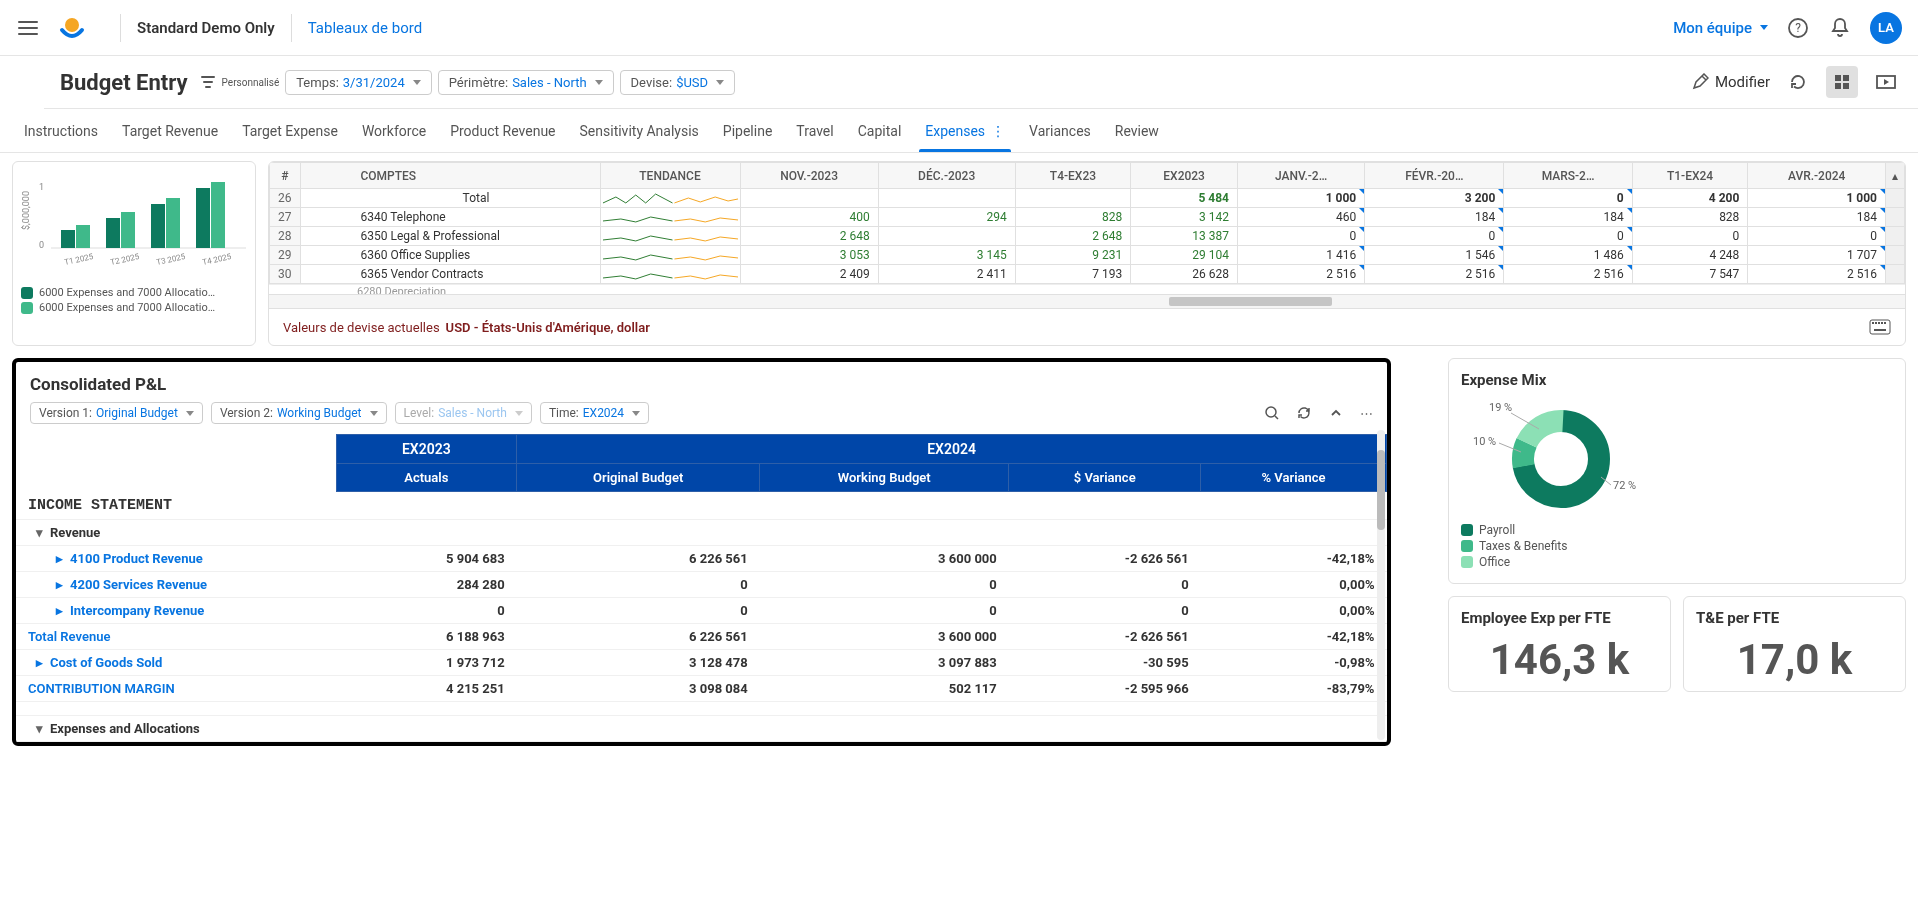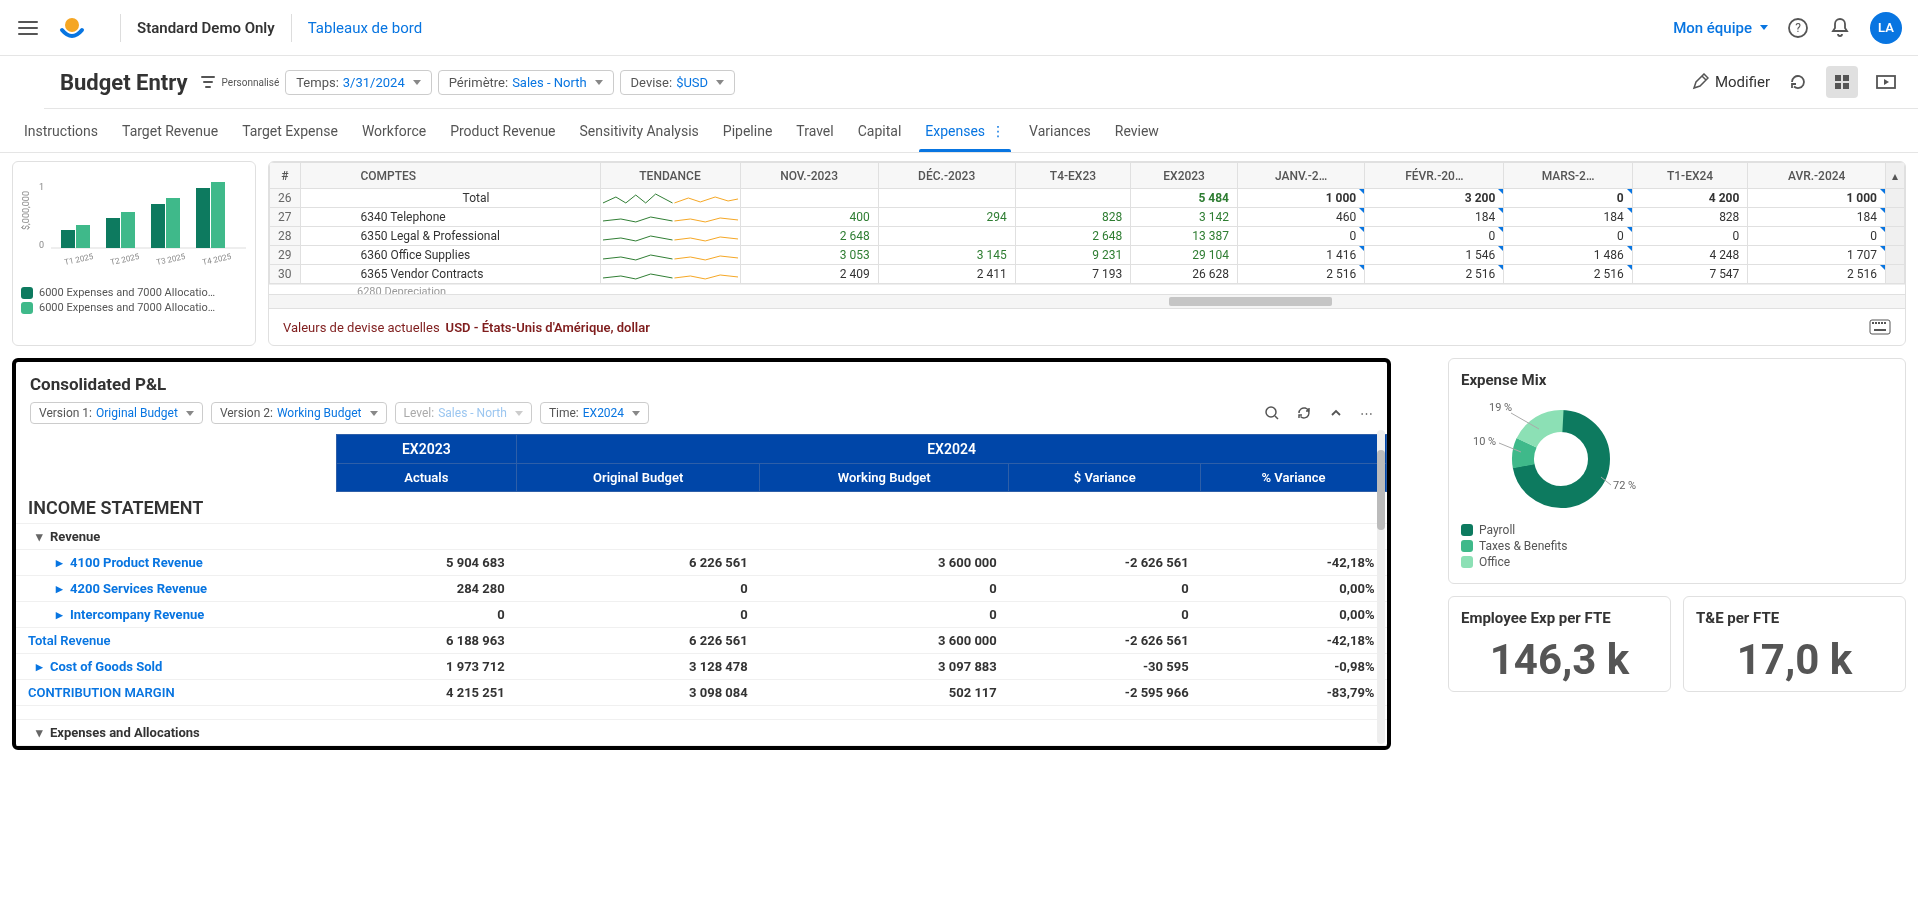--- a/index.html
+++ b/index.html
@@ -53,21 +53,21 @@
 .pnl-panel { flex: 1; border: 4px solid #000000; border-radius: 6px; background: #fff; overflow: hidden; position: relative; }
 .panel-title { font-size: 17px; font-weight: 700; padding: 12px 14px 8px 14px; }
 .pnl-controls { display: flex; align-items: center; gap: 8px; padding: 0 14px 10px 14px; }
 .pnl-controls .pill { font-size: 12px; padding: 3px 8px; }
 .pnl-controls-spacer { flex: 1; }
 .pnl-grid { width: 100%; border-collapse: collapse; font-size: 13px; }
 .pnl-grid th { background: #0046a8; color: #fff; font-weight: 600; padding: 6px 10px; border: 1px solid #2e5fa8; text-align: center; }
 .pnl-grid th.group { font-size: 14px; }
 .pnl-grid td { padding: 5px 12px; border-bottom: 1px solid #f0f0f0; text-align: right; }
 .pnl-grid td.label { text-align: left; }
-.pnl-grid tr.section td.label { font-weight: 600; font-size: 18px; }
+.pnl-grid tr.section td.label { font-weight: 600; font-size: 15px; font-family: Liberation Mono, monospace; }
 .pnl-grid tr.totalr td.label { color: #0875e1; font-weight: 600; padding-left: 12px; }
 .pnl-grid tr.strong td { font-weight: 700; }
 .expand { display: inline-block; width: 10px; color: #666; margin-right: 4px; }
 .scrollbar-v { position: absolute; right: 2px; top: 68px; bottom: 2px; width: 8px; background: #eee; border-radius: 4px;}
 .scrollbar-v::after { content:""; position: absolute; top: 20px; height: 80px; left:0; right:0; background: #bbb; border-radius: 4px;}
 .cards-col { width: 503px; display: flex; flex-direction: column; gap: 12px; }
 .cards-row { display: flex; gap: 12px; padding-left: 45px; }
 .card { flex: 1; border: 1px solid #e0e0e0; border-radius: 6px; padding: 12px; background: #fff; }
 .card-title { font-size: 15px; font-weight: 700; margin-bottom: 8px; }
 .big-metric { font-size: 42px; font-weight: 700; color: #555; text-align: center; margin: 16px 0 6px 0; }

